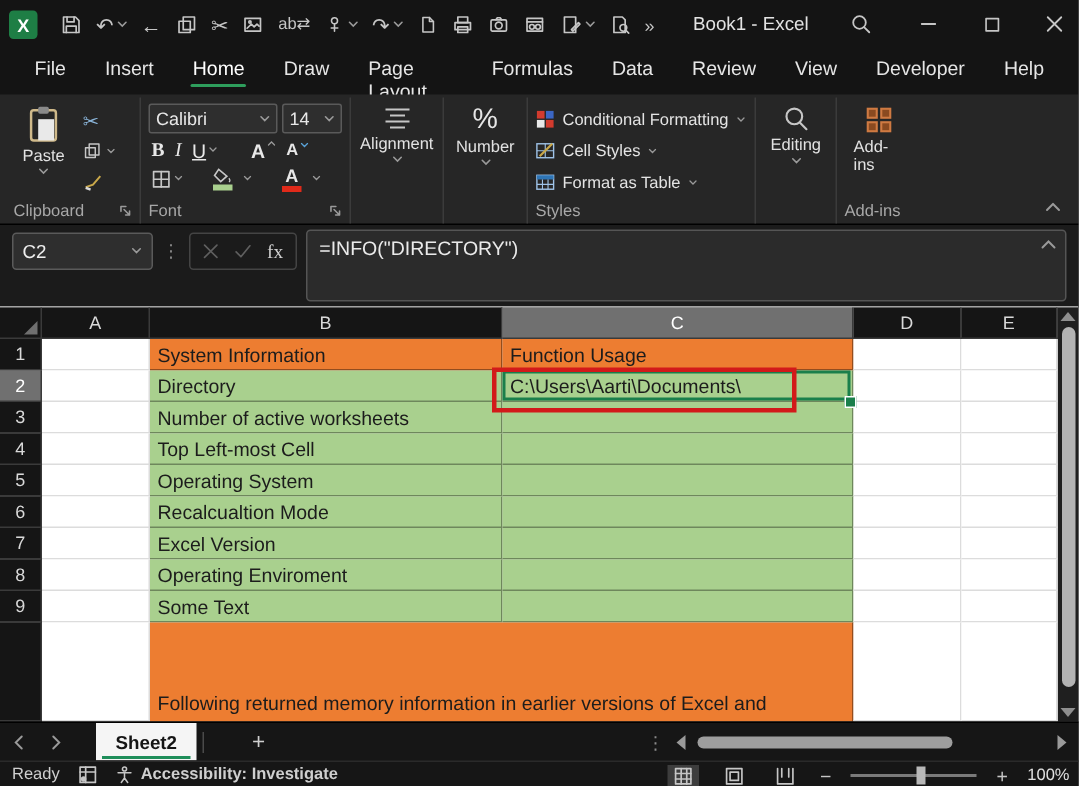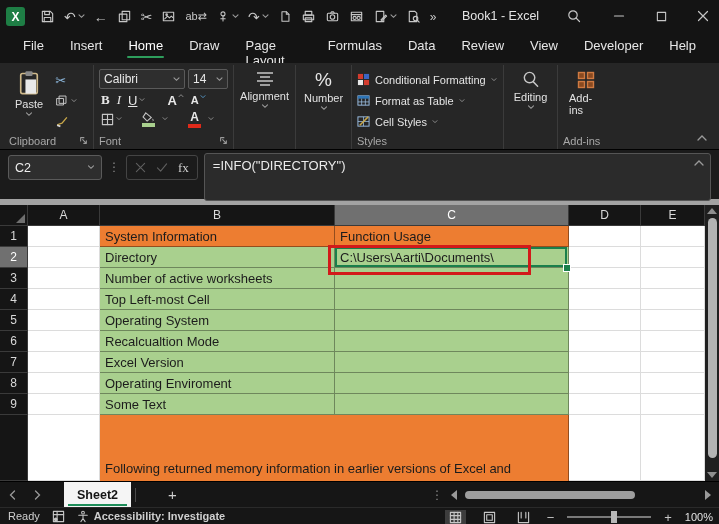--- a/index.html
+++ b/index.html
@@ -40,21 +40,21 @@
   .fbtnrow{display:flex;align-items:center;gap:7px;padding-left:2px;}
   .fB{font-family:"Liberation Serif",serif;font-weight:bold;font-size:13px;color:#e8e8e8;}
   .fI{font-family:"Liberation Serif",serif;font-style:italic;font-size:13px;color:#e8e8e8;}
   .fU{font-size:13px;text-decoration:underline;color:#e8e8e8;}
   .fA{font-size:13px;color:#e8e8e8;font-weight:bold;}
   .colorbtn{display:flex;flex-direction:column;align-items:center;line-height:1;}
   .bar{width:13px;height:3.5px;margin-top:1px;}
   .styrow{display:flex;align-items:center;gap:5px;height:19px;font-size:11px;color:#e4e4e4;}
   .ribcollapse{position:absolute;right:12px;bottom:8px;}
   
-  .frow{height:55px;background:#1b1b1b;display:flex;align-items:flex-start;padding:3px 8px 0 8px;box-sizing:border-box;border-bottom:6px solid #a3a3a3;flex:0 0 55px;gap:6px;}
+  .frow{height:55px;background:#1b1b1b;display:flex;align-items:flex-start;padding:3px 8px 0 8px;box-sizing:border-box;border-bottom:1px solid #a3a3a3;flex:0 0 55px;gap:6px;}
   .namebox{width:80px;height:23px;background:#2e2e2e;border:1px solid #5a5a5a;border-radius:3px;display:flex;align-items:center;justify-content:space-between;padding:0 6px;font-size:12.5px;color:#eee;margin-top:2px;}
   .vdots{color:#8a8a8a;font-size:12px;margin-top:7px;}
   .fxbox{height:23px;border:1px solid #444;border-radius:3px;display:flex;align-items:center;gap:10px;padding:0 8px;margin-top:2px;}
   .fxit{font-family:"Liberation Serif",serif;font-size:13px;color:#d0d0d0;}
   .finput{flex:1;height:48px;background:#2b2b2b;border:1px solid #555;border-radius:3px;position:relative;padding:4px 20px 0 8px;box-sizing:border-box;font-size:13px;color:#eaeaea;}
   .fcollapse{position:absolute;right:6px;top:6px;}
   
   .grid{height:276px;flex:0 0 276px;display:grid;grid-template-columns:28px 72px 235px 234px 72px 64px 14px;grid-template-rows:21px repeat(9,21px) 66px;background:#fff;position:relative;}
   .hc,.rn{background:#151515;color:#d9d9d9;font-size:12px;display:flex;align-items:center;justify-content:center;border-right:1px solid #3a3a3a;border-bottom:1px solid #3a3a3a;box-sizing:border-box;}
   .hc.sel,.rn.sel{background:#707070;color:#fff;}
@@ -397,35 +397,35 @@
                 <rect x="7.5" y="7.5" width="5.5" height="5.5" fill="#d23b2e"></rect>
               </svg>
             <span>Conditional Formatting</span>
               <svg class="chev" width="6" height="4" viewBox="0 0 8 6">
                 <path d="M1 1l3 3 3-3"></path>
               </svg>
           </span>
           <span class="styrow">
             <svg width="13" height="13" viewBox="0 0 14 14">
                 <rect x="1" y="2" width="12" height="10" fill="none" stroke="#9fc3e8"></rect>
-                <rect x="1" y="2" width="12" height="3" fill="#2e75b6"></rect>
-                <path d="M1 8.5h12M5 5v7M9 5v7" stroke="#9fc3e8" stroke-width="0.8"></path>
-              </svg>
-            <span>Format as Table</span>
+                <path d="M1 7h12M7 2v10" stroke="#9fc3e8" stroke-width="0.8"></path>
+                <path d="M3 11L12 2" stroke="#c9a84a" stroke-width="1.6"></path>
+              </svg>
+            <span>Cell Styles</span>
               <svg class="chev" width="6" height="4" viewBox="0 0 8 6">
                 <path d="M1 1l3 3 3-3"></path>
               </svg>
           </span>
           <span class="styrow">
             <svg width="13" height="13" viewBox="0 0 14 14">
                 <rect x="1" y="2" width="12" height="10" fill="none" stroke="#9fc3e8"></rect>
-                <path d="M1 7h12M7 2v10" stroke="#9fc3e8" stroke-width="0.8"></path>
-                <path d="M3 11L12 2" stroke="#c9a84a" stroke-width="1.6"></path>
-              </svg>
-            <span>Cell Styles</span>
+                <rect x="1" y="2" width="12" height="3" fill="#2e75b6"></rect>
+                <path d="M1 8.5h12M5 5v7M9 5v7" stroke="#9fc3e8" stroke-width="0.8"></path>
+              </svg>
+            <span>Format as Table</span>
               <svg class="chev" width="6" height="4" viewBox="0 0 8 6">
                 <path d="M1 1l3 3 3-3"></path>
               </svg>
           </span>
         </div>
       </div>
       <div class="glabel">
           <span>Styles</span>
         </div>
     </div>

